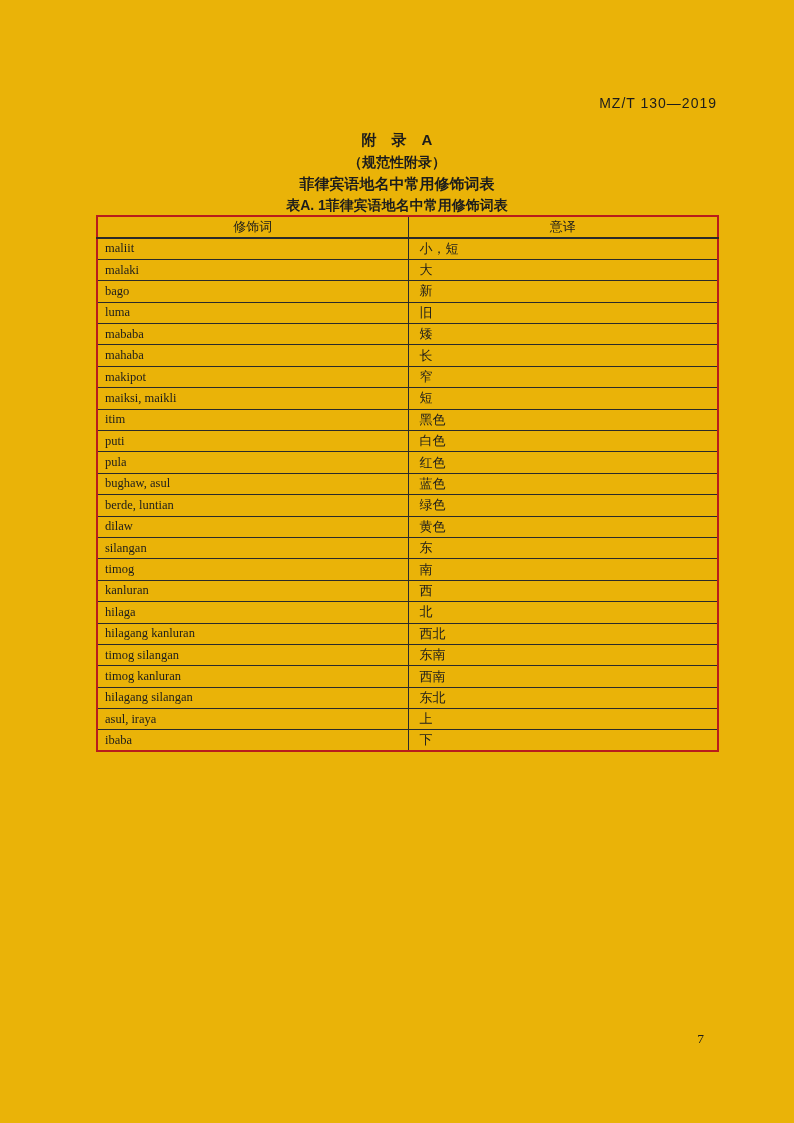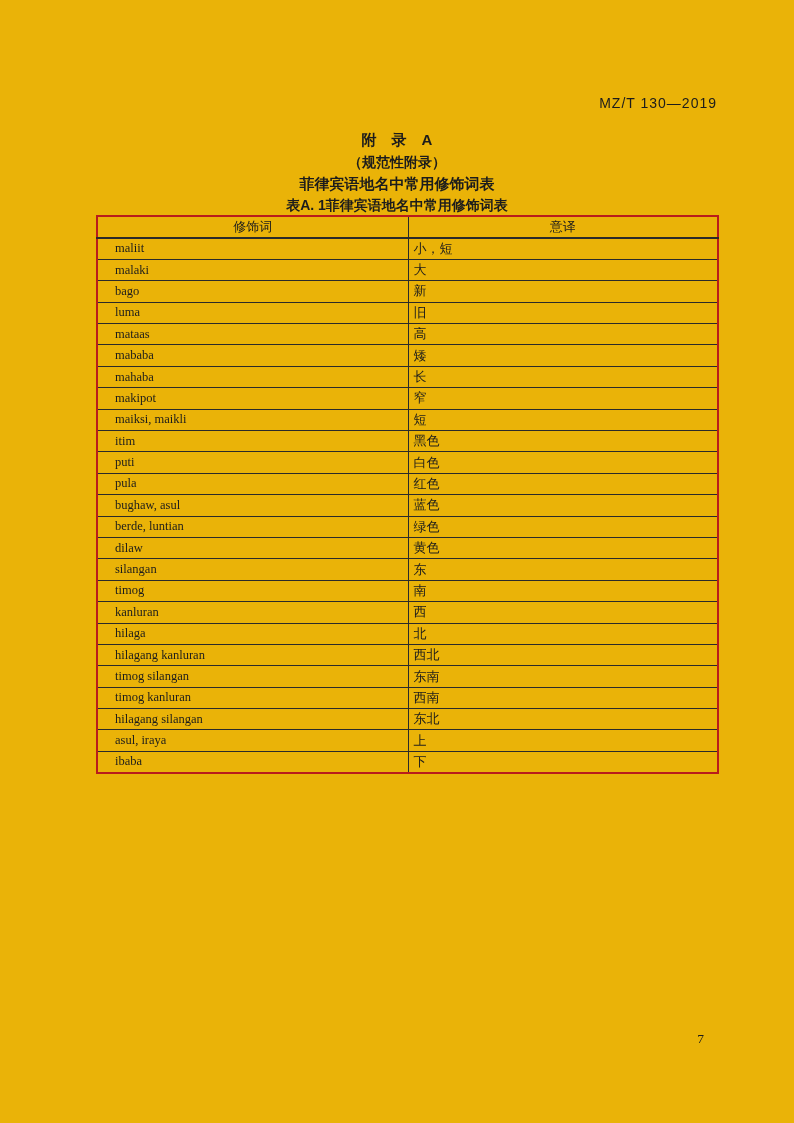--- a/index.html
+++ b/index.html
@@ -61,23 +61,23 @@
   }
   table.modifier-table th {
     height: 22px;
     text-align: center;
     font-size: 13px;
     border-bottom-width: 2px;
   }
   table.modifier-table td {
     height: 21.4px;
     text-align: left;
-    padding-left: 17px;
-  }
-  table.modifier-table td:last-child { padding-left: 5px; font-size: 13px; }
+    padding-left: 7px;
+  }
+  table.modifier-table td:last-child { padding-left: 11px; font-size: 13px; }
   table.modifier-table { border: 2px solid #b91c1c; }
   table.modifier-table th, table.modifier-table td { border-color: #2a2a2a; }
   .page-number {
     position: absolute;
     top: 1031px;
     right: 90px;
     font-size: 13.5px;
     font-family: "Liberation Serif", "DejaVu Serif", serif;
     color: #1c1c1c;
   }
@@ -118,24 +118,20 @@
         </tr>
         <tr>
           <td>bago</td>
           <td>新</td>
         </tr>
         <tr>
           <td>luma</td>
           <td>旧</td>
         </tr>
         <tr>
-          <td>mataas</td>
-          <td>高</td>
-        </tr>
-        <tr>
           <td>mababa</td>
           <td>矮</td>
         </tr>
         <tr>
           <td>mahaba</td>
           <td>长</td>
         </tr>
         <tr>
           <td>makipot</td>
           <td>窄</td>

